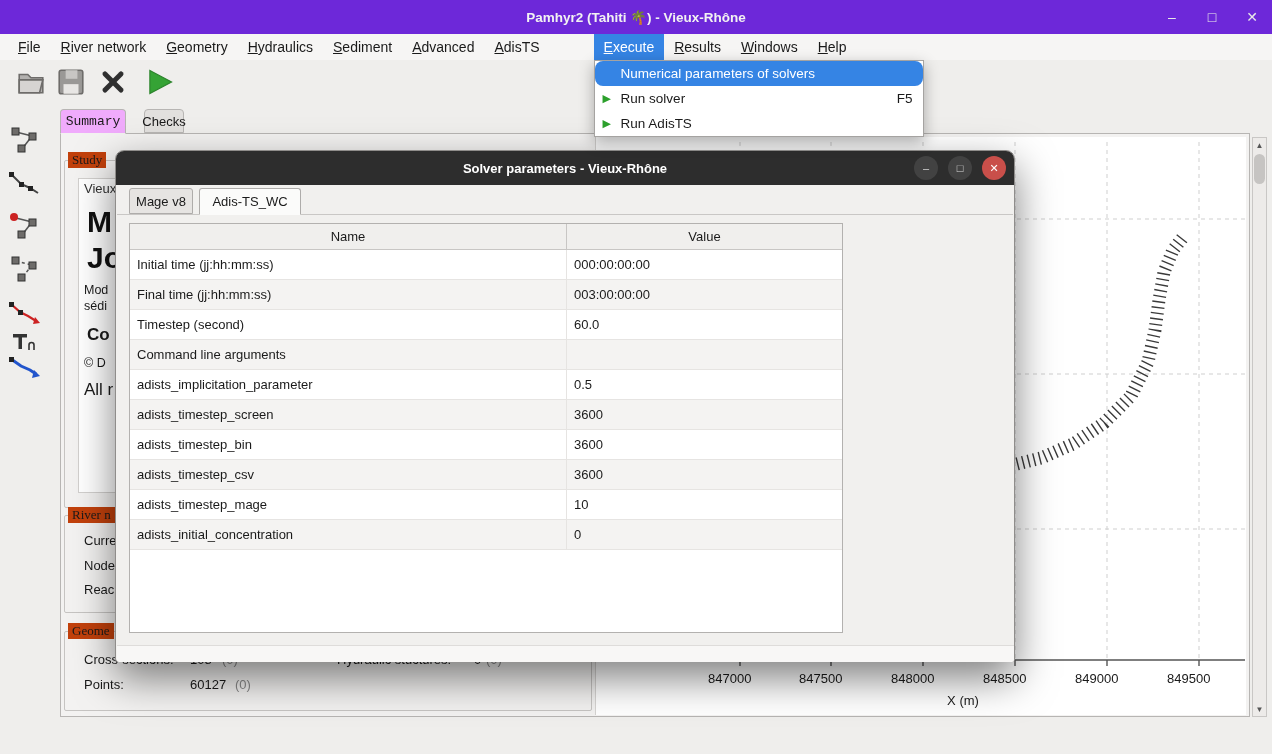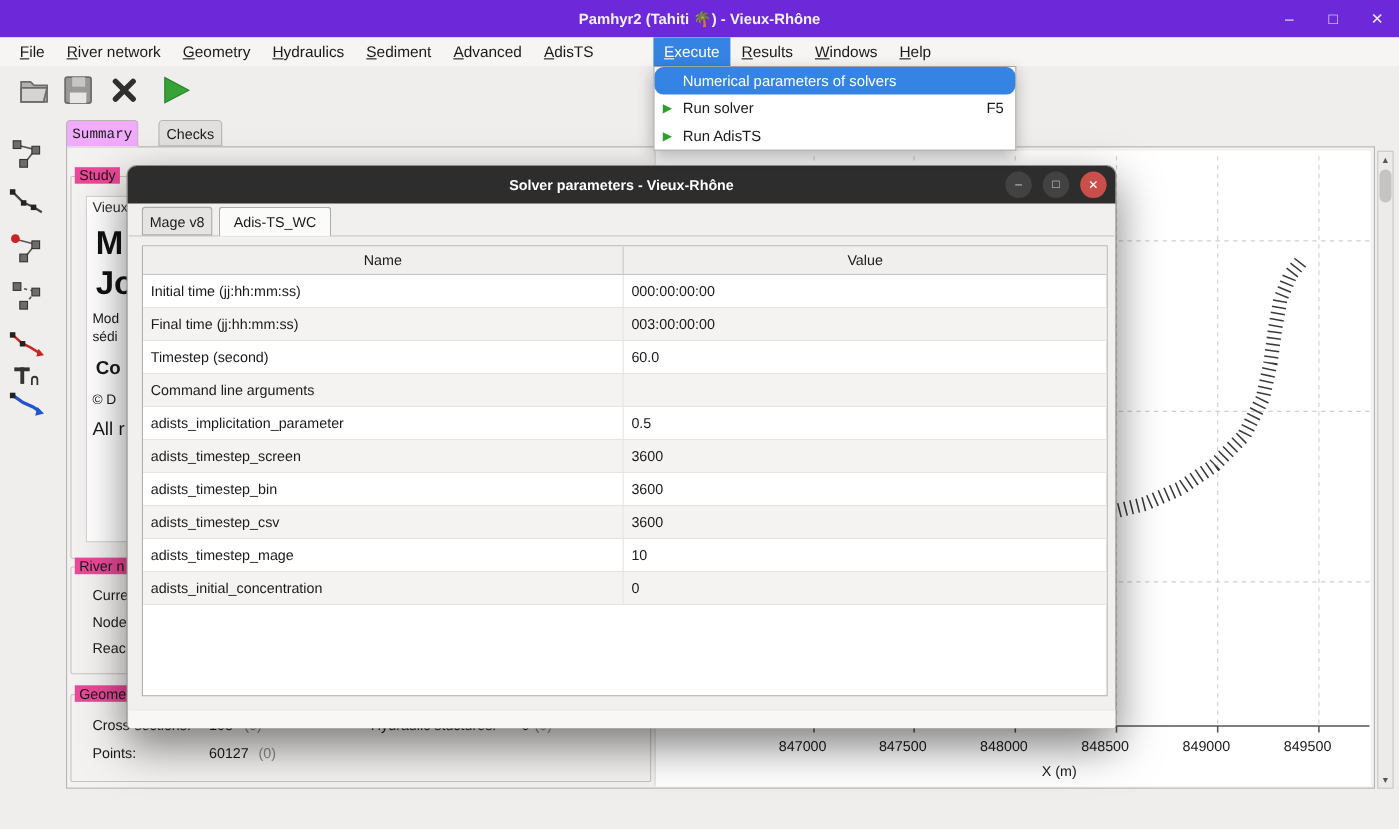--- a/index.html
+++ b/index.html
@@ -63,21 +63,21 @@
   }
   .tab.active { background:#f0abfc; border-bottom-color:#f3f2f1; height:25px;font-family:Liberation Mono, monospace; }
   .tab.inactive { background:#e2e0de; }
 
   
   .main-frame {
     position:absolute; left:60px; top:133px; width:1190px; height:584px;
     background:#f3f2f1; border:1px solid #b7b5b3; z-index:1;
   }
   .fieldset { position:absolute; border:1px solid #c6c4c2; border-radius:2px; }
-  .fieldset-label { position:absolute; background:#ec4899; padding:0 4px; font-size:13px; z-index:1; }
+  .fieldset-label { position:absolute; background:#c2410c; padding:0 4px; font-size:13px; z-index:1;font-family:Liberation Serif, serif; }
   .white-panel { position:absolute; background:#ffffff; border:1px solid #d2d0ce; }
   .frag { position:absolute; white-space:nowrap; }
   .muted { color:#8a8a8a; }
 
   
   .plot-panel { position:absolute; left:534px; top:3px; width:651px; height:578px; background:#ffffff; border-left:1px solid #d6d4d2; }
   .tick-label { position:absolute; top:534px; width:64px; text-align:left; font-size:13px; color:#1a1a1a; }
   .x-axis-label { position:absolute; top:556px; left:335px; width:64px; text-align:center; font-size:13px; }
 
   
@@ -96,21 +96,21 @@
     background:#2d2d2d; border-radius:8px 8px 0 0; color:#ffffff;
     display:flex; align-items:center; justify-content:center; font-size:13px; font-weight:bold;
   }
   .dlg-btns { position:absolute; right:8px; top:5px; display:flex; gap:10px; }
   .circle-btn { width:24px; height:24px; border-radius:50%; background:#424242; color:#d6d6d6; font-size:11px; display:flex; align-items:center; justify-content:center; font-weight:normal; }
   .circle-btn.close { background:#c94f4a; color:#ffffff; }
   .dlg-tabstrip { position:absolute; left:1px; top:36px; width:896px; height:28px; border-bottom:1px solid #c9c7c5; }
   .dlg-tab { position:absolute; top:1px; height:26px; border:1px solid #aeacaa; border-radius:3px 3px 0 0; display:flex; align-items:center; justify-content:center; font-size:13px; }
   .dlg-tab.active { background:#fbfbfa; height:27px; border-bottom-color:#fbfbfa; z-index:2; }
   .dlg-tab.inactive { background:#e6e4e2; }
-  .param-table { position:absolute; left:13px; top:72px; width:878px; height:410px; background:#ffffff; border:1px solid #b3b1af; overflow:hidden; }
+  .param-table { position:absolute; left:13px; top:72px; width:714px; height:410px; background:#ffffff; border:1px solid #b3b1af; overflow:hidden; }
   .pt-header { display:flex; height:26px; background:#f0efed; border-bottom:1px solid #c8c6c4; }
   .pt-header .col-name { width:437px; border-right:1px solid #c8c6c4; display:flex; align-items:center; justify-content:center; }
   .pt-header .col-value { flex:1; display:flex; align-items:center; justify-content:center; }
   .pt-row { display:flex; height:30px; border-bottom:1px solid #e6e4e2; }
   .pt-row:nth-child(even) { background:#f4f3f2; }
   .pt-row .cell-name { width:437px; border-right:1px solid #e6e4e2; display:flex; align-items:center; padding-left:7px; }
   .pt-row .cell-value { flex:1; display:flex; align-items:center; padding-left:7px; }
   .dlg-bottom-strip { position:absolute; left:1px; top:494px; width:897px; height:17px; background:#f8f7f6; border-top:1px solid #dedcda; border-radius:0 0 2px 2px; }
 </style>
 </head>
@@ -255,21 +255,21 @@
   <svg width="36" height="36" viewBox="0 0 36 36">
     <polyline points="5,9 15,16 24,20 30,24" fill="none" stroke="#2255cc" stroke-width="3"></polyline>
     <polygon points="28,20 34,26 26,28" fill="#2255cc"></polygon>
     <rect x="3" y="7" width="5" height="5" fill="#222"></rect>
   </svg>
 </div>
 
 <div class="tab active" style="left:60px; width:66px;">
   <span>Summary</span>
 </div>
-<div class="tab inactive" style="left:144px; width:58px;text-align:right;">
+<div class="tab inactive" style="left:144px; width:40px;text-align:right;">
   <span>Checks</span>
 </div>
 
 <div class="main-frame">
 
   <div class="fieldset" style="left:3px; top:26px; width:528px; height:348px;"></div>
   <div class="fieldset-label" style="left:7px; top:18px;">Study</div>
   <div class="white-panel" style="left:17px; top:44px; width:506px; height:315px;"></div>
   <div class="frag" style="left:23px; top:47px; font-size:13px; color:#333;">Vieux</div>
   <div class="frag" style="left:26px; top:71px; font-size:30px; font-weight:bold; color:#111;">M</div>

